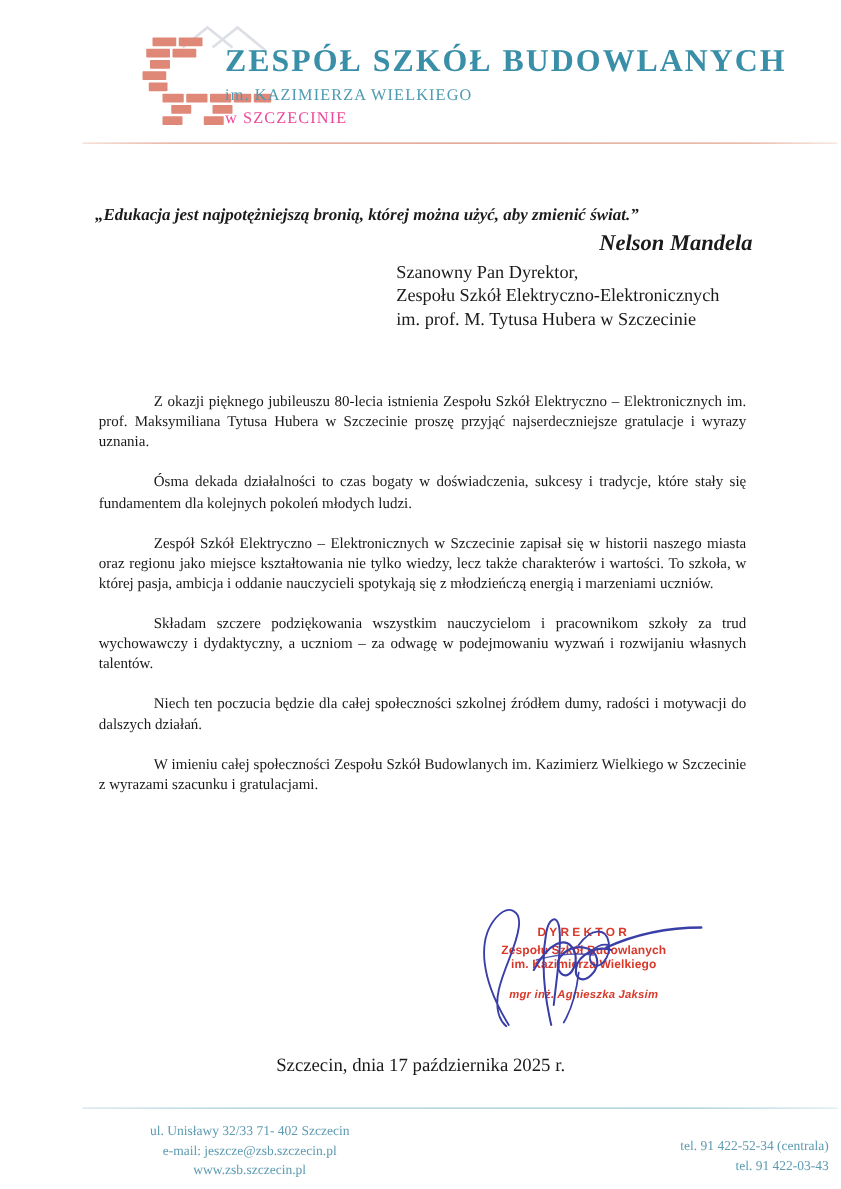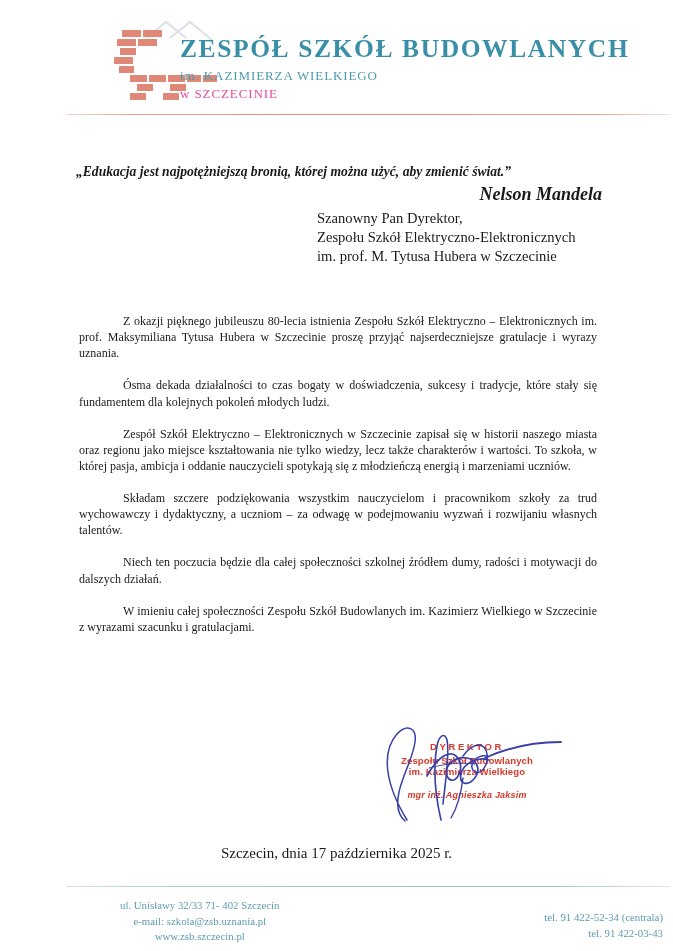--- a/index.html
+++ b/index.html
@@ -325,20 +325,20 @@
     </g>
   </svg>
 </div>
 
 <div class="date-line">Szczecin, dnia 17 października 2025 r.</div>
 
 <div class="footer-rule"></div>
 <div class="footer">
   <div class="footer-left">
     <div>ul. Unisławy  32/33     71- 402 Szczecin</div>
-    <div>e-mail: szkola@zsb.uznania.pl</div>
+    <div>e-mail: jeszcze@zsb.szczecin.pl</div>
     <div>www.zsb.szczecin.pl</div>
   </div>
   <div class="footer-right">
     <div>tel. 91 422-52-34 (centrala)</div>
     <div>tel. 91 422-03-43</div>
   </div>
 </div>
 
 </body></html>

